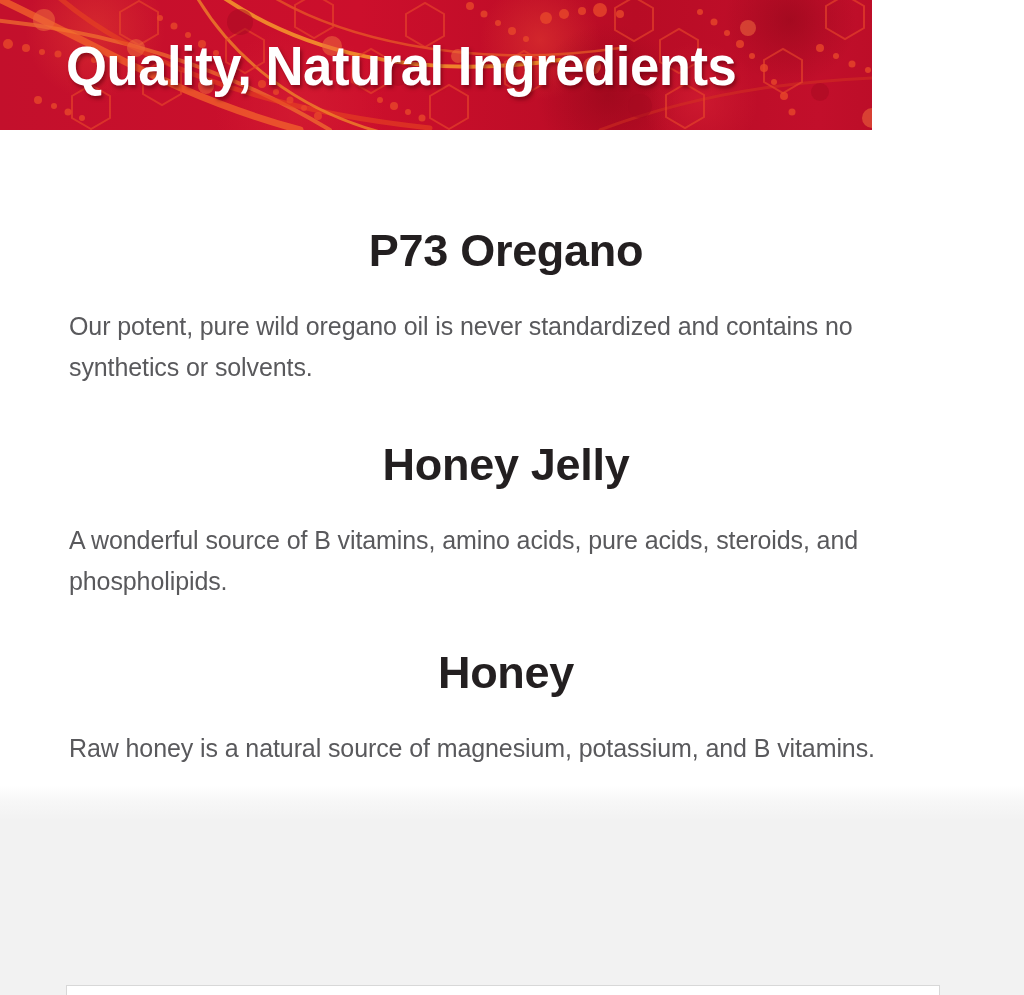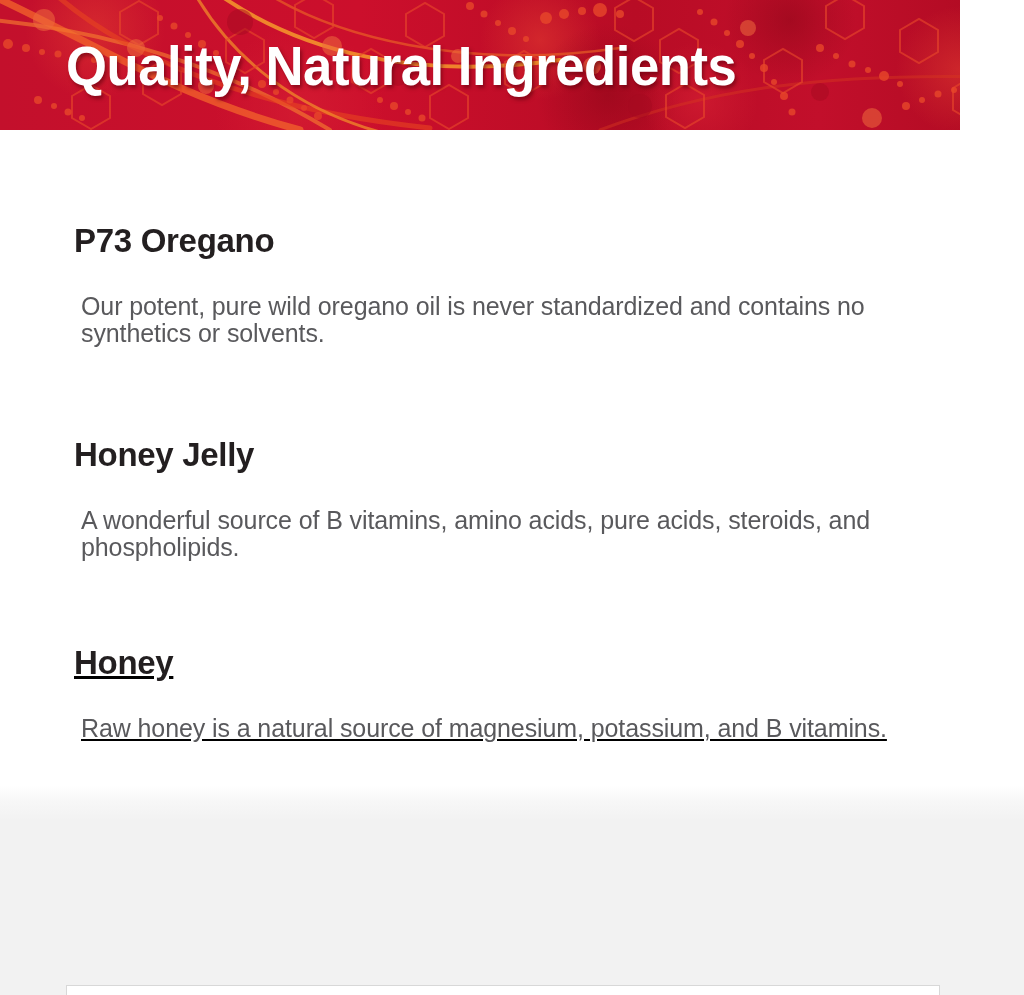--- a/index.html
+++ b/index.html
@@ -13,21 +13,21 @@
     font-family: "Liberation Sans", sans-serif;
     overflow: hidden;
     position: relative;
   }
 
   
   .banner {
     position: absolute;
     left: 0;
     top: 0;
-    width: 960px;
+    width: 872px;
     height: 130px;
     overflow: hidden;
     background: #c8102e;
   }
   .banner-art {
     position: absolute;
     left: 0;
     top: 0;
     width: 1024px;
     height: 130px;
@@ -63,39 +63,40 @@
                 #ffffff 0px, #ffffff 655px,
                 #f7f7f7 672px, #f2f2f2 690px, #f2f2f2 865px);
   }
   .section {
     position: absolute;
     left: 66px;
     width: 880px;
   }
   .section-1 { top: 83px; }
   .section-2 { top: 297px; }
-  .section-3 { top: 505px; text-decoration: underline; }
+  .section-3 { top: 505px; }
 
   .sec-heading {
-    margin: 8px;
+    margin: 18px;
     color: #231f20;
     font-family: "Liberation Sans", sans-serif;
     font-weight: bold;
-    font-size: 33px;
+    font-size: 45px;
     line-height: 40px;
     letter-spacing: -0.3px;
+    text-align: center;
   }
   .sec-body {
-    margin: 15px;
+    margin: 3px;
     padding-top: 17px;
     color: #59595c;
     font-family: "Liberation Sans", sans-serif;
     font-weight: normal;
     font-size: 25px;
-    line-height: 27px;
+    line-height: 41px;
     letter-spacing: -0.1px;
     max-width: 845px;
   }
 
   
   .disclaimer {
     position: absolute;
     left: 66px;
     top: 855px;
     width: 874px;

